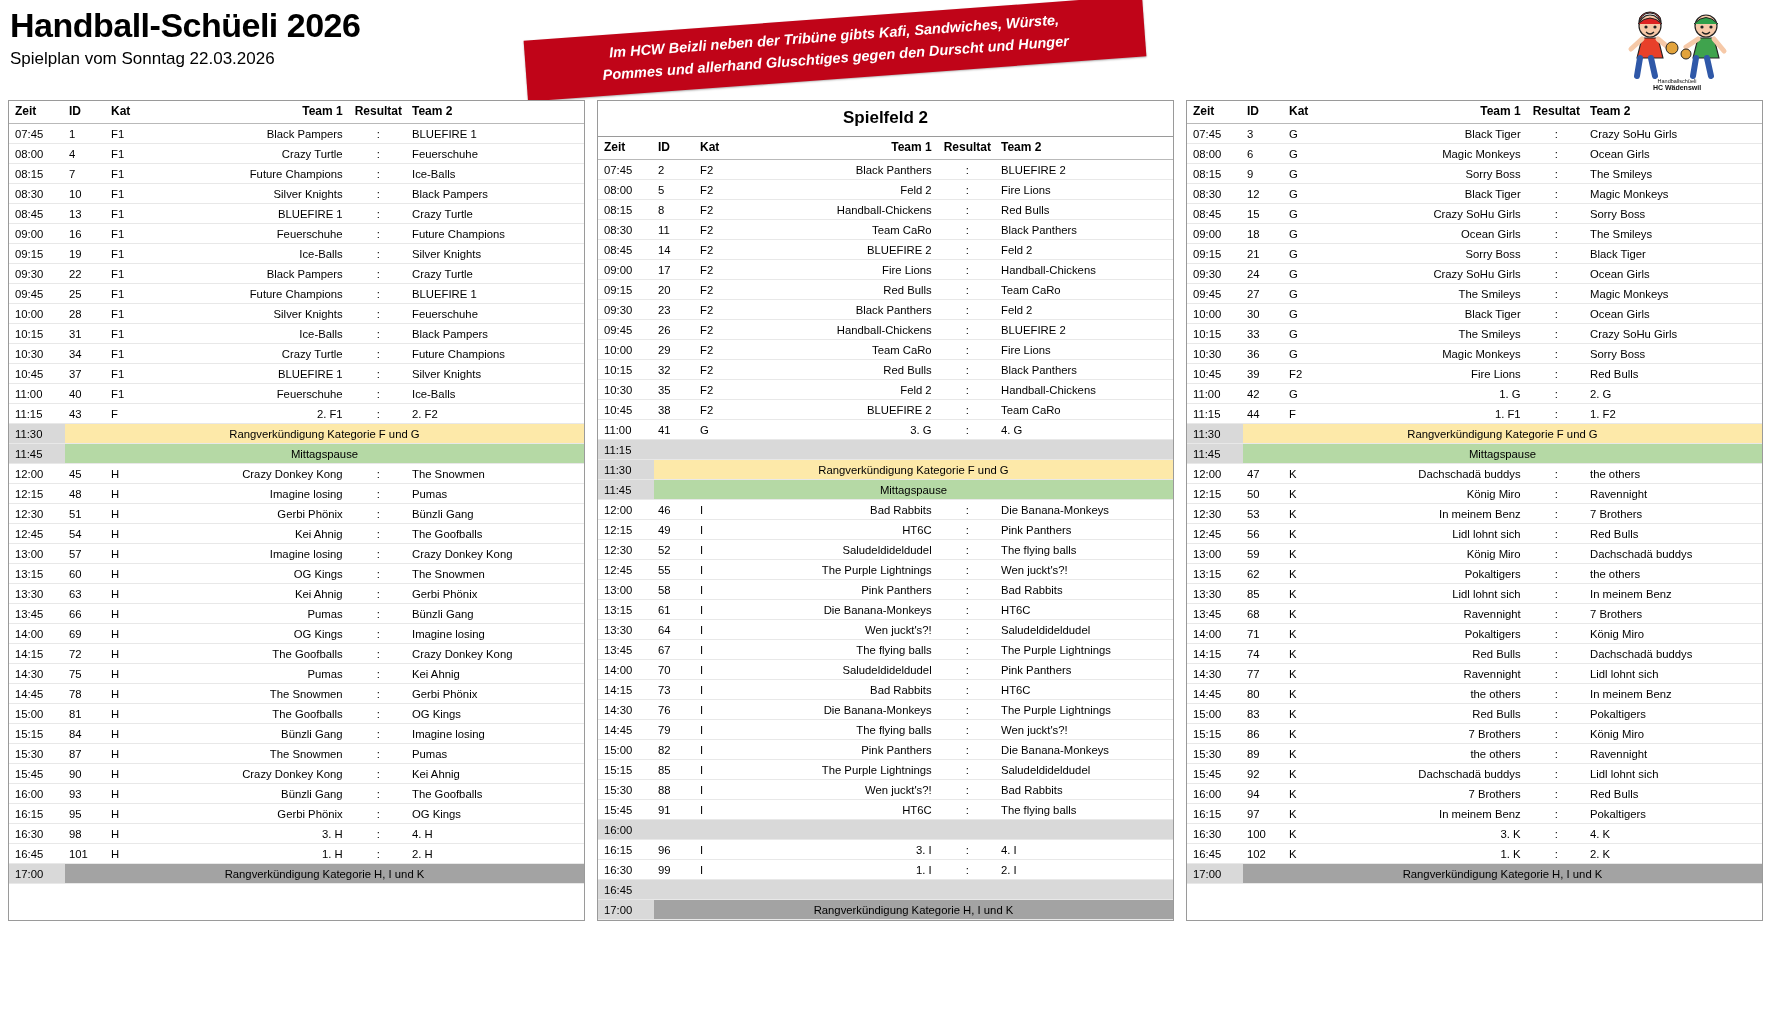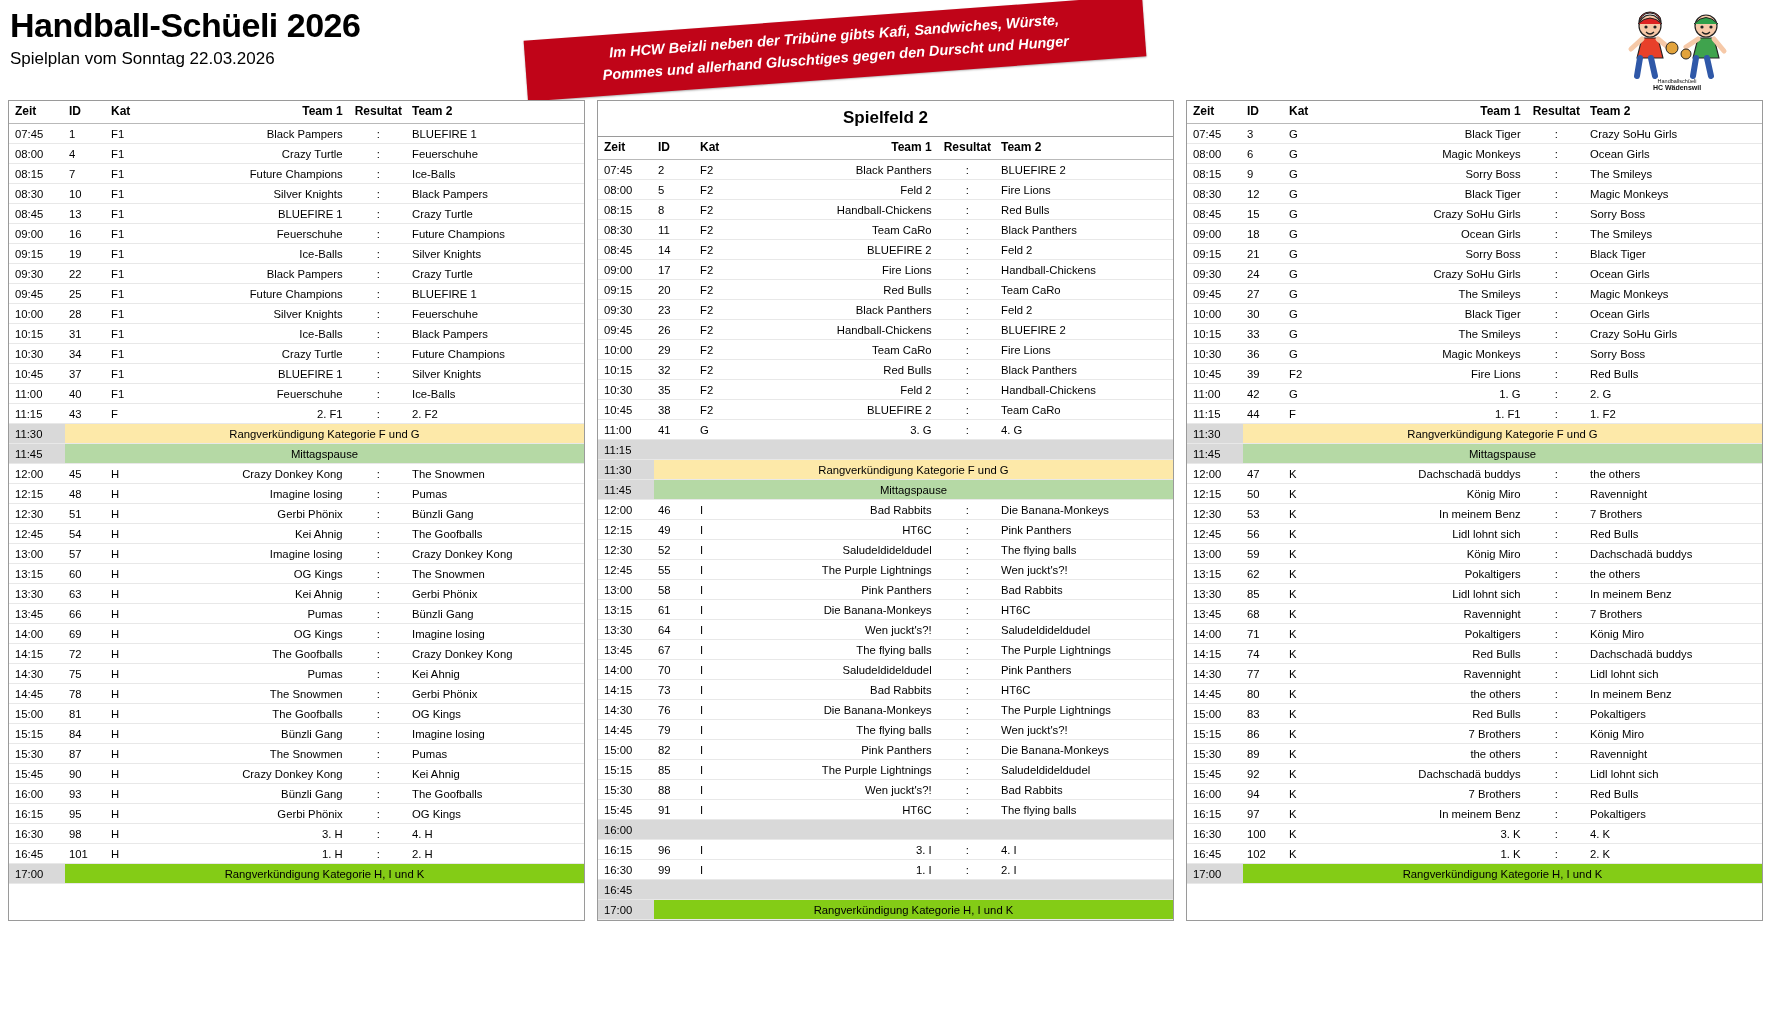--- a/index.html
+++ b/index.html
@@ -53,21 +53,21 @@
   .c-res{width:40px;text-align:center;}
   .c-t2{width:168px;text-align:left;padding-left:6px;}
   th.c-t1{text-align:right;}
   th.c-t2{text-align:left;}
   th.c-res{text-align:left;}
 
   tr.special td{border-bottom:1px solid #e8e8e8;}
   .band{text-align:center;font-size:11.3px;}
   .band-rang-fg{background:#fde9a9;margin-top:39px;}
   .band-pause{background:#b5d9a5;}
-  .band-rang-hik{background:#84cc16;}
+  .band-rang-hik{background:#a3a3a3;}
   .band-empty{background:#d9d9d9;}
   .zeit-grey{background:#d9d9d9;}
 </style>
 </head>
 <body>
 
 <div class="page">
 
   <div class="header">
     <div class="title">Handball-Schüeli 2026</div>

